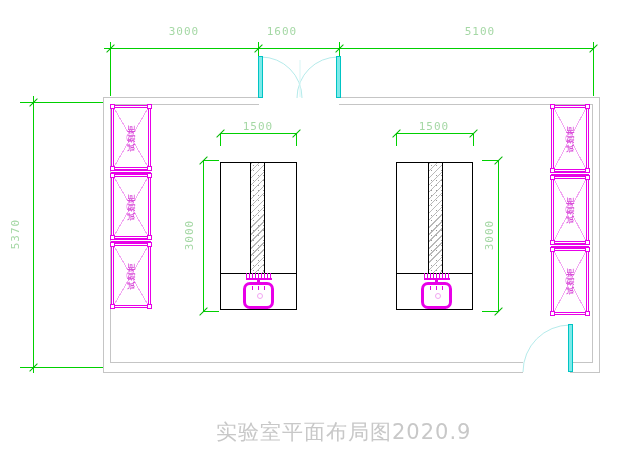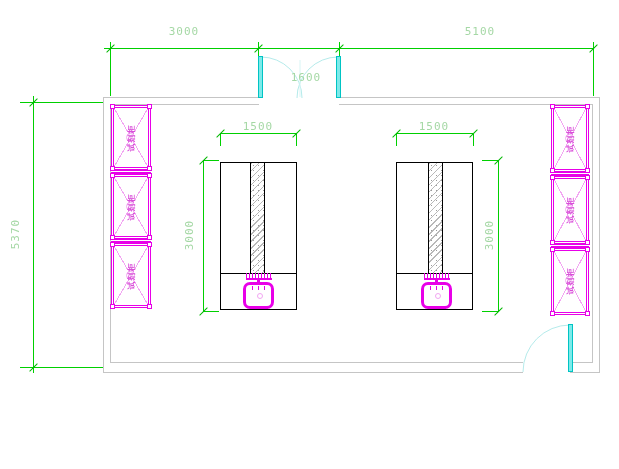--- a/index.html
+++ b/index.html
@@ -86,21 +86,21 @@
   <div class="dlh" style="left:104px;top:48px;width:490px;"></div>
   <div class="dlv" style="left:110px;top:42px;height:54px;"></div>
   <div class="dlv" style="left:258px;top:42px;height:14px;"></div>
   <div class="dlv" style="left:339px;top:42px;height:14px;"></div>
   <div class="dlv" style="left:593px;top:42px;height:54px;"></div>
   <div class="tick" style="left:105px;top:48px;"></div>
   <div class="tick" style="left:253px;top:48px;"></div>
   <div class="tick" style="left:334px;top:48px;"></div>
   <div class="tick" style="left:588px;top:48px;"></div>
   <div class="dtxt" style="left:162px;top:25px;">3000</div>
-  <div class="dtxt" style="left:284px;top:25px;margin-top:46px;">1600</div>
+  <div class="dtxt" style="left:260px;top:25px;">1600</div>
   <div class="dtxt" style="left:443px;top:25px;margin-left:15px;">5100</div>
 
   <div class="dlv" style="left:33px;top:96px;height:277px;"></div>
   <div class="dlh" style="left:20px;top:102px;width:83px;"></div>
   <div class="dlh" style="left:20px;top:367px;width:83px;"></div>
   <div class="tick" style="left:28px;top:102px;"></div>
   <div class="tick" style="left:28px;top:367px;"></div>
   <div class="dtxt rot" style="left:-7px;top:228px;">5370</div>
 
   <div class="cabcol" style="left:111px;top:105px;width:40px;height:203px;">
@@ -216,14 +216,15 @@
   <div class="tick" style="left:468px;top:133px;"></div>
   <div class="dtxt" style="left:412px;top:120px;">1500</div>
 
   <div class="dlv" style="left:498px;top:160px;height:152px;"></div>
   <div class="dlh" style="left:482px;top:160px;width:16px;"></div>
   <div class="dlh" style="left:482px;top:311px;width:16px;"></div>
   <div class="tick" style="left:493px;top:160px;"></div>
   <div class="tick" style="left:493px;top:311px;"></div>
   <div class="dtxt rot" style="left:467px;top:229px;">3000</div>
 
+  <div class="title">实验室平面布局图2020.9</div>
 
 </div>
 
 </body></html>

